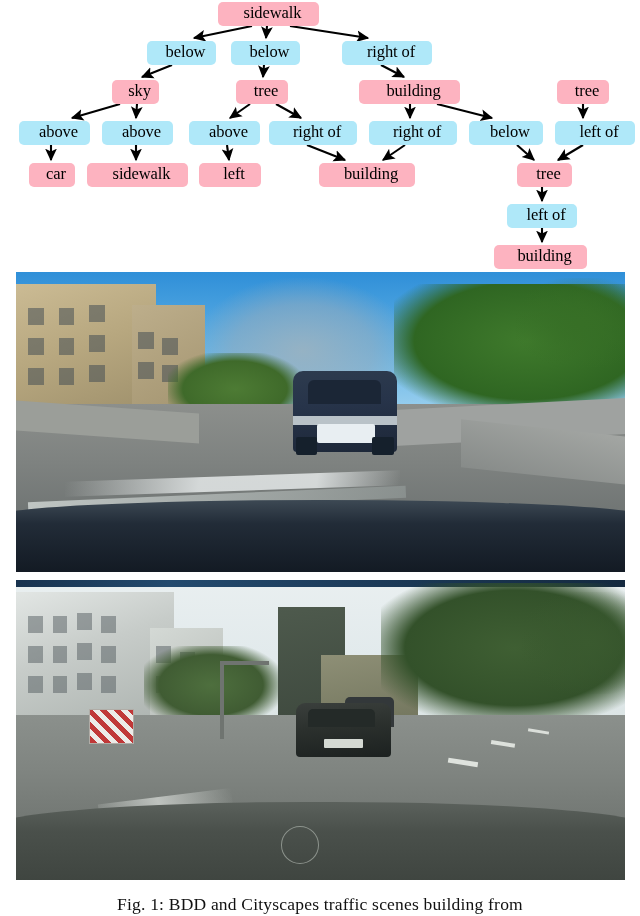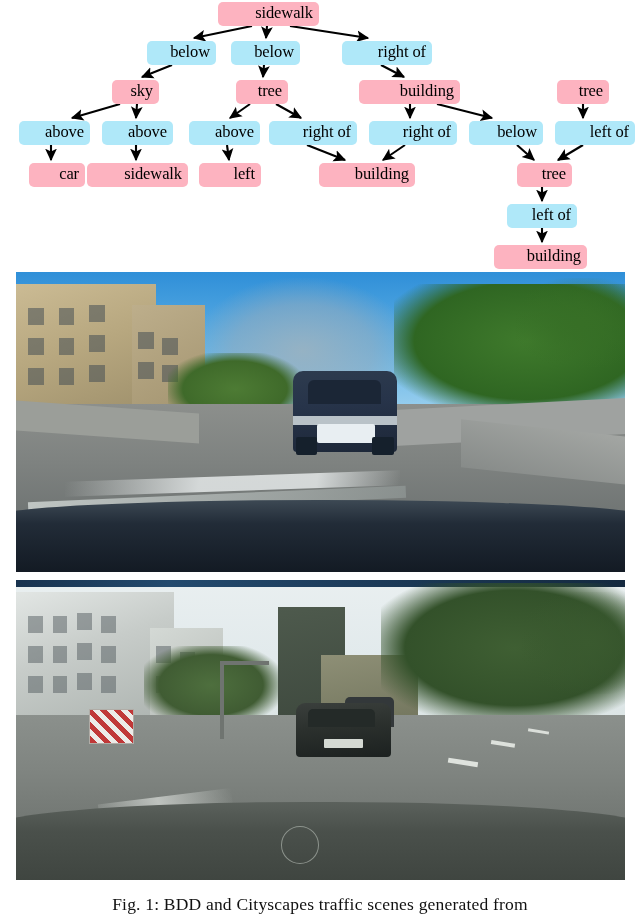--- a/index.html
+++ b/index.html
@@ -29,21 +29,21 @@
     height: 272px;
     pointer-events: none;
   }
   .node {
     position: absolute;
     box-sizing: border-box;
     border-radius: 5px;
     font-size: 16.5px;
     line-height: 1;
     white-space: nowrap;
-    text-align: right;
+    text-align: center;
     color: #000000;
     padding: 3px 6px 4px 14px;
     letter-spacing: -0.1px;
   }
   .node.obj  { background: #FDB3C0; }
   .node.rel  { background: #AFE8F9; }
 
   
   .photo {
     position: absolute;
@@ -297,21 +297,21 @@
       <div class="node obj" style="left: 236px; top: 80px; width: 52px;">tree</div>
       <div class="node obj" style="left: 359px; top: 80px; width: 101px;">building</div>
       <div class="node obj" style="left: 557px; top: 80px; width: 52px;">tree</div>
       <div class="node rel" style="left: 19px; top: 121px; width: 71px;">above</div>
       <div class="node rel" style="left: 102px; top: 121px; width: 71px;">above</div>
       <div class="node rel" style="left: 189px; top: 121px; width: 71px;">above</div>
       <div class="node rel" style="left: 269px; top: 121px; width: 88px;">right of</div>
       <div class="node rel" style="left: 369px; top: 121px; width: 88px;">right of</div>
       <div class="node rel" style="left: 469px; top: 121px; width: 74px;">below</div>
       <div class="node rel" style="left: 555px; top: 121px; width: 80px;">left of</div>
-      <div class="node obj" style="left: 29px; top: 163px; width: 56px;">car</div>
+      <div class="node obj" style="left: 29px; top: 163px; width: 46px;">car</div>
       <div class="node obj" style="left: 87px; top: 163px; width: 101px;">sidewalk</div>
       <div class="node obj" style="left: 199px; top: 163px; width: 62px;">left</div>
       <div class="node obj" style="left: 319px; top: 163px; width: 96px;">building</div>
       <div class="node obj" style="left: 517px; top: 163px; width: 55px;">tree</div>
       <div class="node rel" style="left: 507px; top: 204px; width: 70px;">left of</div>
       <div class="node obj" style="left: 494px; top: 245px; width: 93px;">building</div>
     </div>
 </div>
 
 <div class="photo" id="photo-bdd">
@@ -389,13 +389,13 @@
     <div class="line" id="city-lane-r3"></div>
     <div class="car" id="city-car2"></div>
     <div class="car" id="city-car"></div>
     <div class="car" id="city-car-win"></div>
     <div class="car" id="city-car-plate"></div>
     <div class="hood" id="city-hood"></div>
     <div class="blob" id="city-star"></div>
   </div>
 </div>
 
-<div id="caption">Fig. 1: BDD and Cityscapes traffic scenes generated from</div>
+<div id="caption">Fig. 1: BDD and Cityscapes traffic scenes building from</div>
 
 </body></html>

